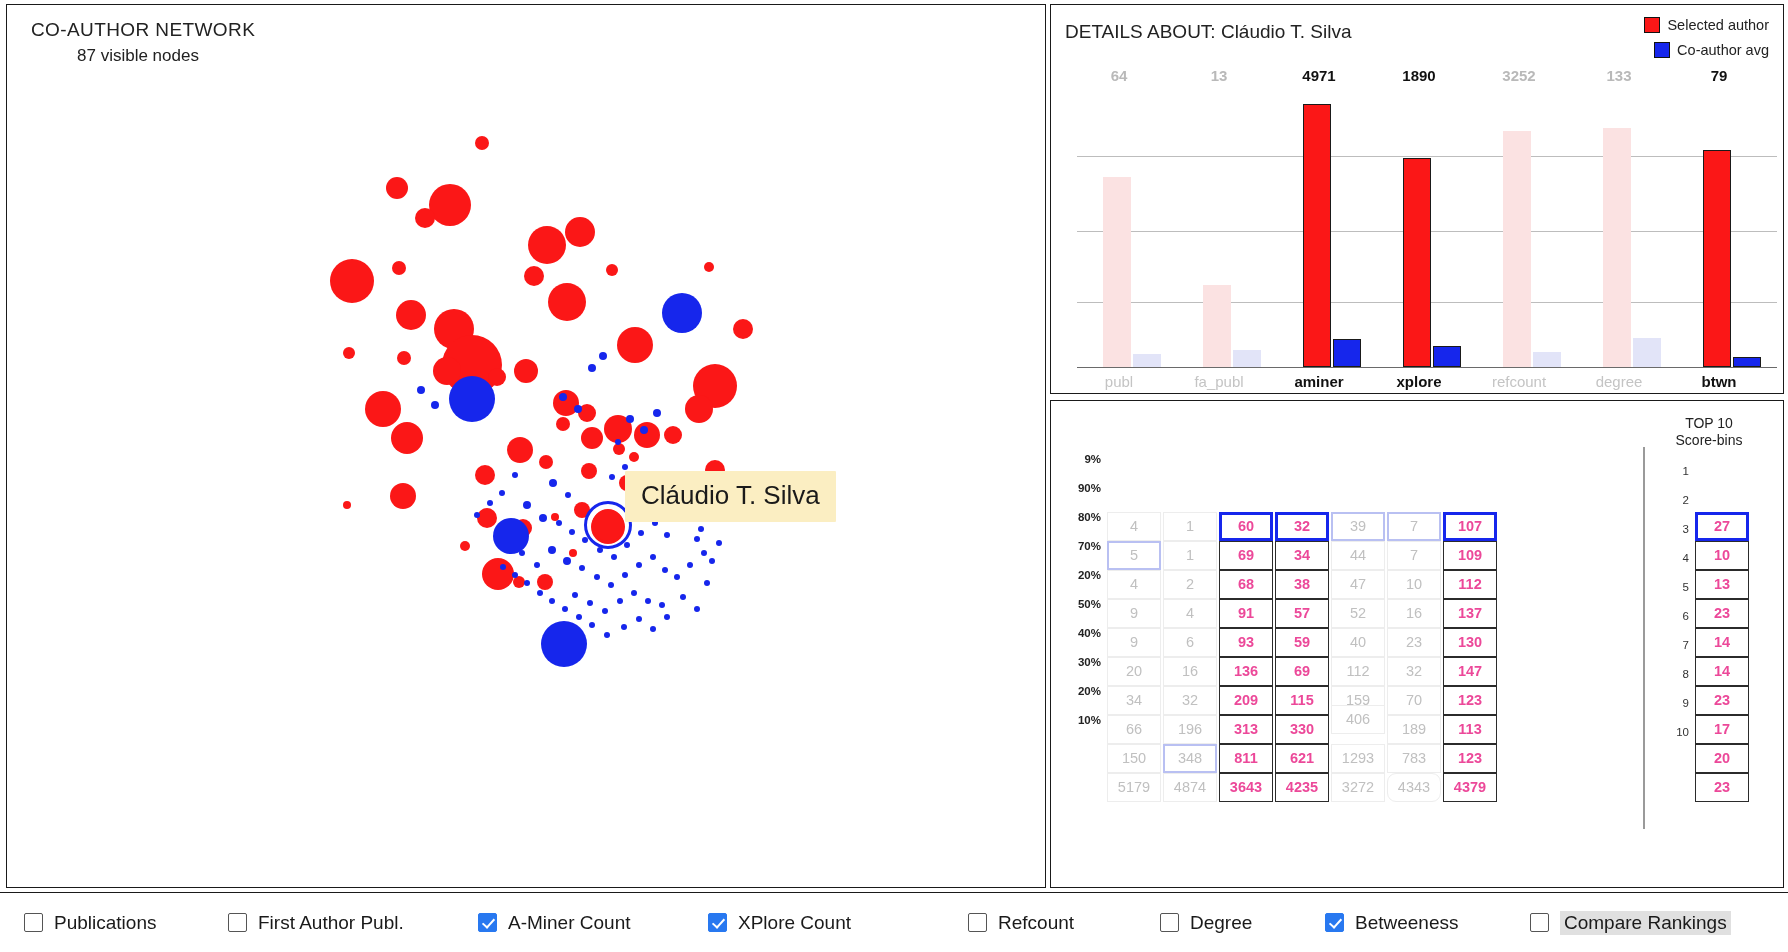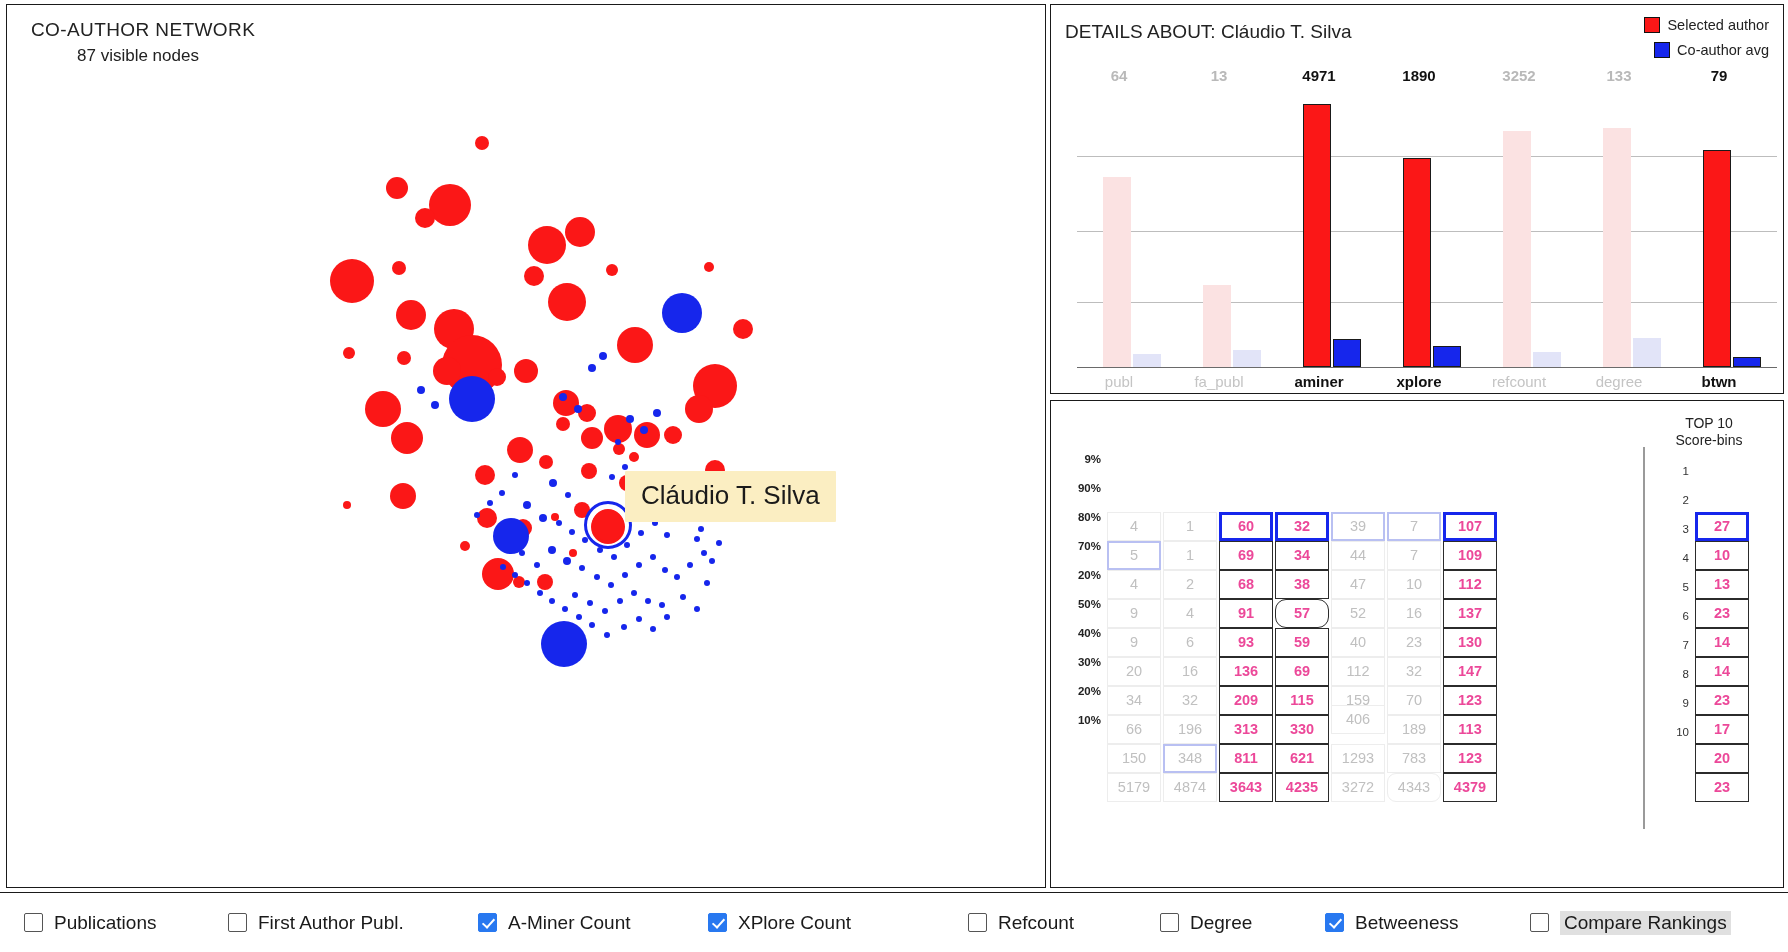--- a/index.html
+++ b/index.html
@@ -409,21 +409,21 @@
           <div class="rank-cell on" style="top: 174px;">209</div>
           <div class="rank-cell on" style="top: 203px;">313</div>
           <div class="rank-cell on" style="top: 232px;">811</div>
           <div class="rank-cell on" style="top: 261px;">3643</div>
         </div>
         <div class="col-foot on" style="left: 224px;">xplore</div>
         <div class="rank-col" style="left: 224px;">
           <div class="rank-cell on hl-on" style="top: 0px;">32</div>
           <div class="rank-cell on" style="top: 29px;">34</div>
           <div class="rank-cell on" style="top: 58px;">38</div>
-          <div class="rank-cell on" style="top: 87px; border-radius: 11px;">57</div>
+          <div class="rank-cell on" style="top: 87px;">57</div>
           <div class="rank-cell on" style="top: 116px;">59</div>
           <div class="rank-cell on" style="top: 145px;">69</div>
           <div class="rank-cell on" style="top: 174px;">115</div>
           <div class="rank-cell on" style="top: 203px;">330</div>
           <div class="rank-cell on" style="top: 232px;">621</div>
           <div class="rank-cell on" style="top: 261px;">4235</div>
         </div>
         <div class="col-foot off" style="left: 280px;">refcount</div>
         <div class="rank-col" style="left: 280px;">
           <div class="rank-cell off hl-off" style="top: 0px;">39</div>

